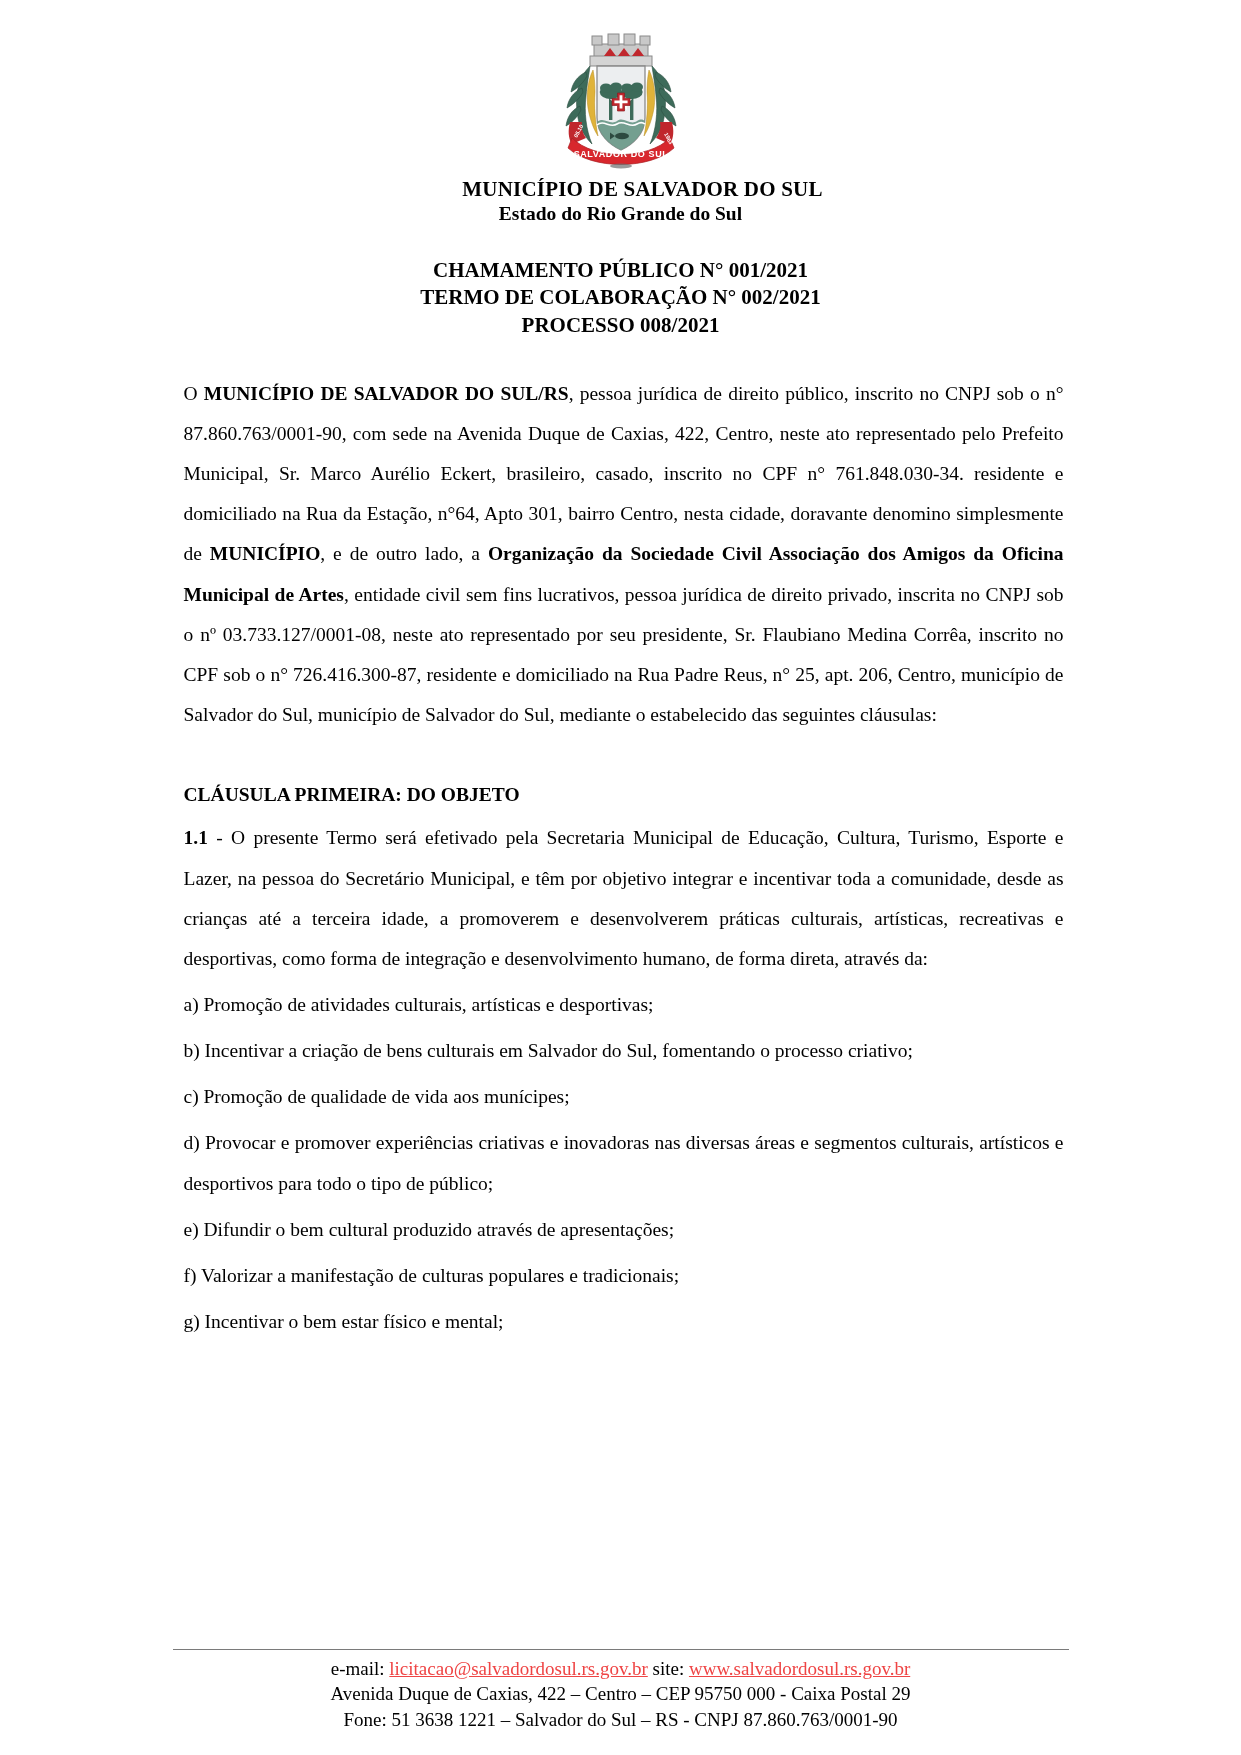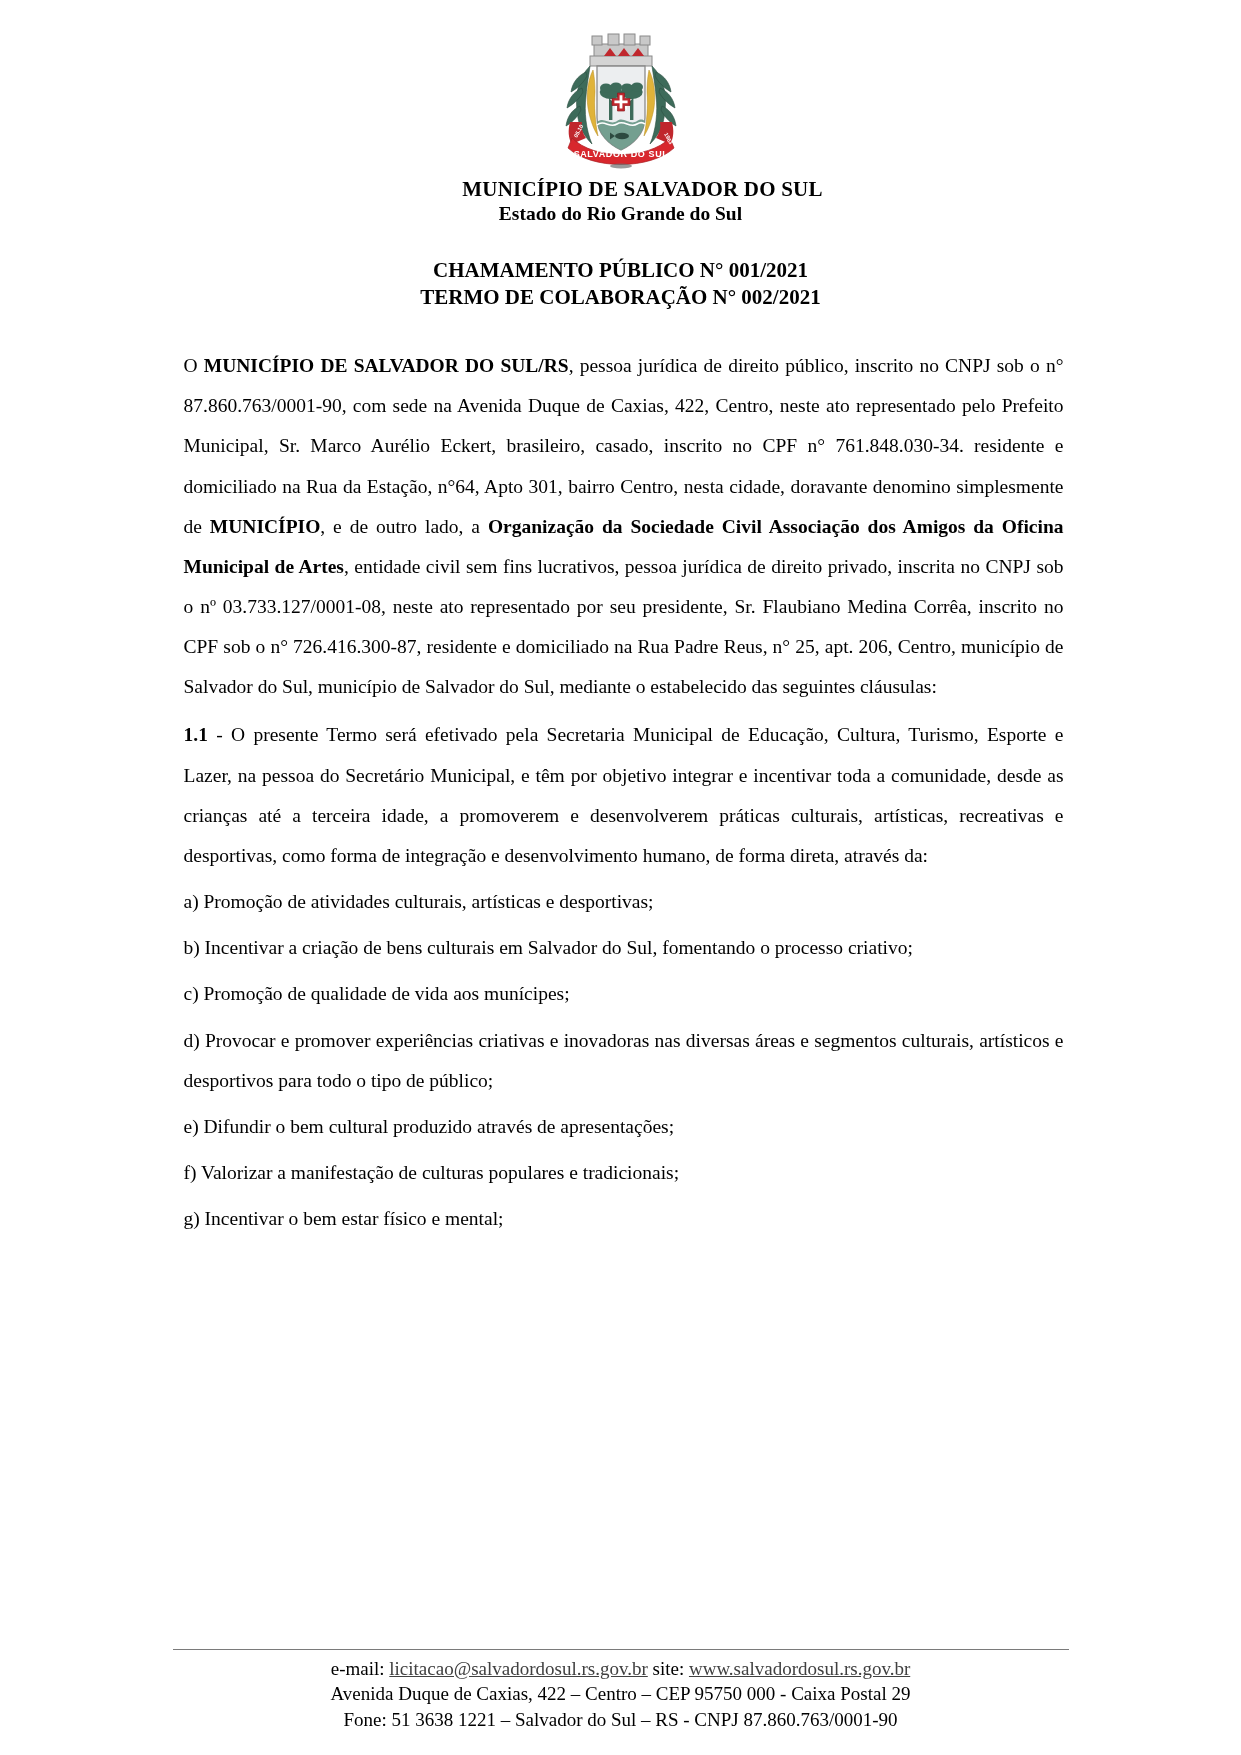--- a/index.html
+++ b/index.html
@@ -131,21 +131,21 @@
     border: 0;
     border-top: 1.5px solid #7a7a7a;
     height: 0;
   }
   .footer-line {
     font-size: 19px;
     line-height: 1.36;
     white-space: nowrap;
   }
   .flink {
-    color: #404040;
+    color: #ef4444;
     text-decoration: underline;
   }
 </style>
 </head>
 <body>
 
 <div class="page">
 
   <div class="crest-wrap">
     <svg class="crest" viewBox="0 0 150 144">
@@ -223,29 +223,31 @@
   </div>
 
   <div class="org-block">
     <div class="org-line1">MUNICÍPIO DE SALVADOR DO SUL</div>
     <div class="org-line2">Estado do Rio Grande do Sul</div>
   </div>
 
   <div class="doc-titles">
     <div class="t">CHAMAMENTO PÚBLICO N° 001/2021</div>
     <div class="t">TERMO DE COLABORAÇÃO N° 002/2021</div>
+    <div class="t">PROCESSO 008/2021</div>
   </div>
 
   <div class="content">
 
 
     <div class="body-par">
       <span>O </span><b>MUNICÍPIO DE SALVADOR DO SUL/RS</b><span>, pessoa jurídica de direito público, inscrito no CNPJ sob o n° 87.860.763/0001-90, com sede na Avenida Duque de Caxias, 422, Centro, neste ato representado pelo Prefeito Municipal, Sr. Marco Aurélio Eckert, brasileiro, casado, inscrito no CPF n° 761.848.030-34. residente e domiciliado na Rua da Estação, n°64, Apto 301, bairro Centro, nesta cidade, doravante denomino simplesmente de </span><b>MUNICÍPIO</b><span>, e de outro lado, a </span><b>Organização da Sociedade Civil Associação dos Amigos da Oficina Municipal de Artes</b><span>, entidade civil sem fins lucrativos, pessoa jurídica de direito privado, inscrita no CNPJ sob o nº 03.733.127/0001-08, neste ato representado   por   seu   presidente, Sr. Flaubiano Medina Corrêa, inscrito   no   CPF sob o n° 726.416.300-87,  residente  e domiciliado  na Rua Padre Reus, n° 25, apt. 206, Centro, município de Salvador do Sul,   município  de Salvador do Sul, mediante o estabelecido das seguintes cláusulas:</span>
     </div>
 
+    <div class="clause-head">CLÁUSULA PRIMEIRA: DO OBJETO</div>
 
     <div class="clause-par">
       <b>1.1</b><span> - </span><span>O presente Termo será efetivado pela Secretaria Municipal de Educação, Cultura, Turismo, Esporte e Lazer, na pessoa do Secretário Municipal, e têm por objetivo integrar e incentivar toda a comunidade, desde as crianças até a terceira idade, a promoverem e desenvolverem práticas culturais, artísticas, recreativas e desportivas, como forma de integração e desenvolvimento humano, de forma direta, através da:</span>
     </div>
 
     <div class="item">a) Promoção de atividades culturais, artísticas e desportivas;</div>
     <div class="item">b) Incentivar a criação de bens culturais em Salvador do Sul, fomentando o processo criativo;</div>
     <div class="item">c) Promoção de qualidade de vida aos munícipes;</div>
     <div class="item">d) Provocar e promover experiências criativas e inovadoras nas diversas áreas e segmentos culturais, artísticos e desportivos para todo o tipo de público;</div>
     <div class="item">e) Difundir o bem cultural produzido através de apresentações;</div>

